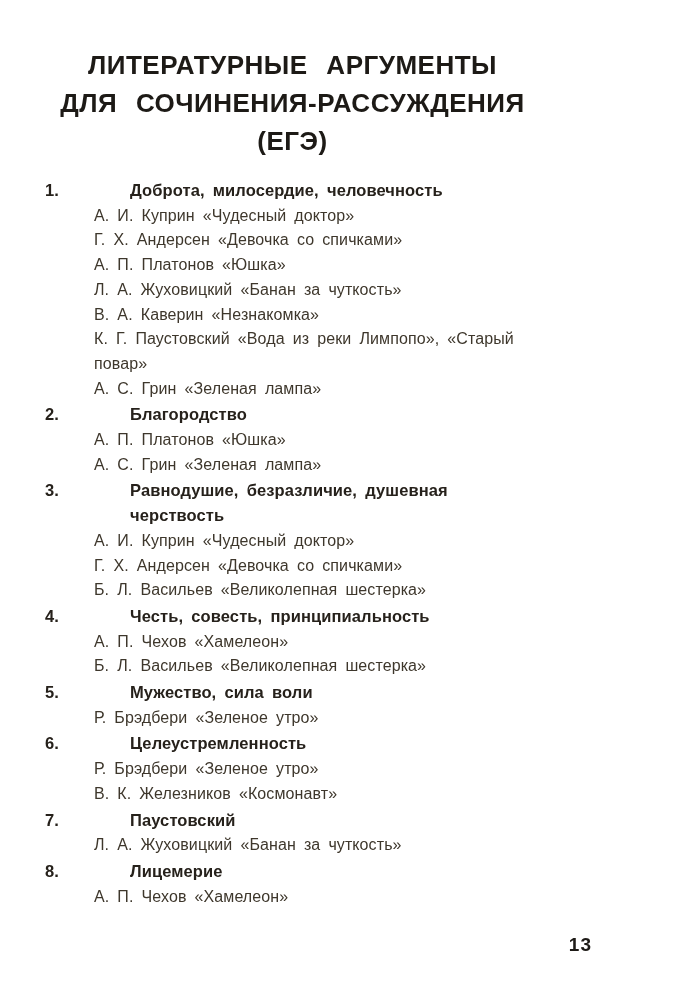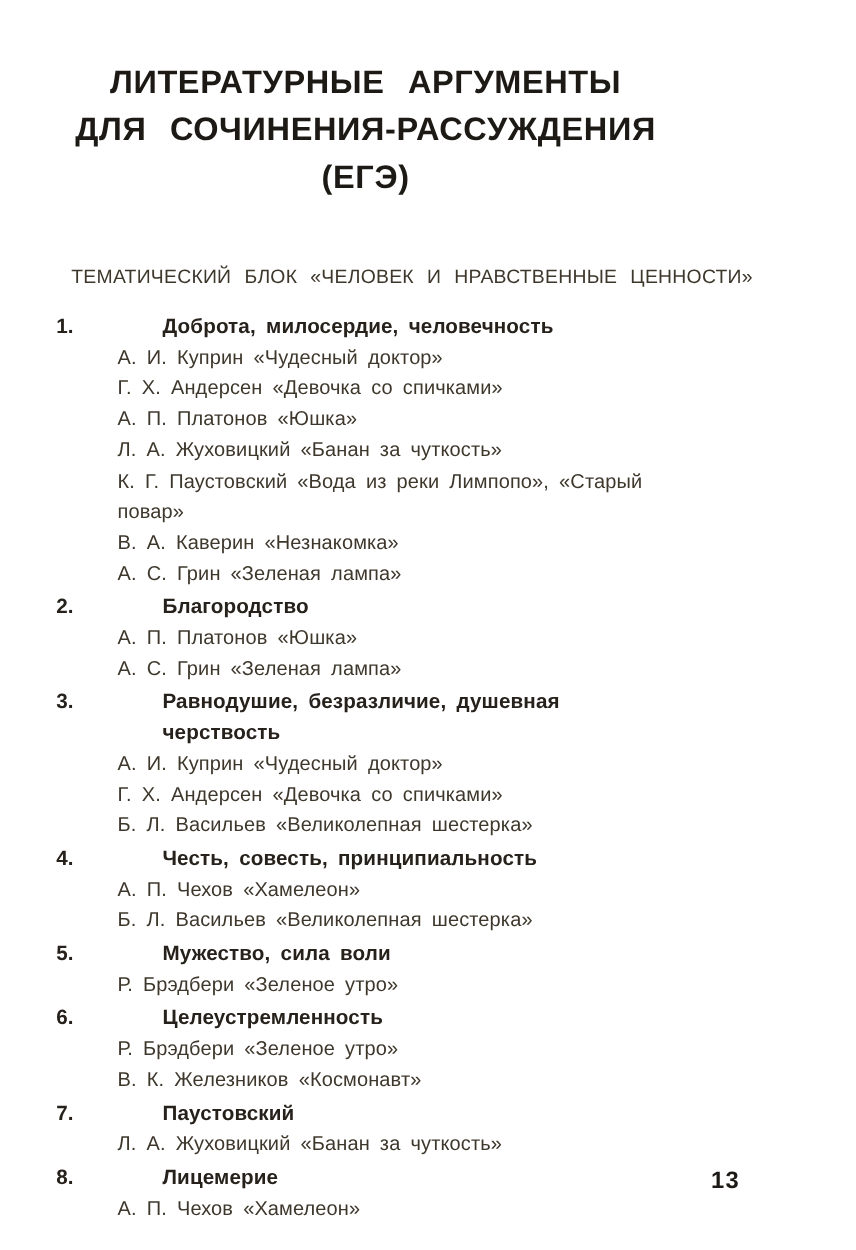--- a/index.html
+++ b/index.html
@@ -88,35 +88,34 @@
 </style>
 </head>
 <body>
 
 <div class="page">
   <h1 class="book-title">
     <span>ЛИТЕРАТУРНЫЕ  АРГУМЕНТЫ</span><br>
     <span>ДЛЯ  СОЧИНЕНИЯ-РАССУЖДЕНИЯ  (ЕГЭ)</span>
   </h1>
 
-  <div class="thematic-subtitle">ТЕМАТИЧЕСКИЙ БЛОК «ЧЕЛОВЕК И НРАВСТВЕННЫЕ ЦЕННОСТИ»</div>
 
   <div class="sections">
       <div class="section">
         <div class="section-heading">
           <span class="section-number">1.</span>
           <span class="section-title">Доброта, милосердие, человечность</span>
         </div>
         <div class="works">
           <div class="work-item">А. И. Куприн «Чудесный доктор»</div>
           <div class="work-item">Г. Х. Андерсен «Девочка со спичками»</div>
           <div class="work-item">А. П. Платонов «Юшка»</div>
           <div class="work-item">Л. А. Жуховицкий «Банан за чуткость»</div>
+          <div class="work-item">В. А. Каверин «Незнакомка»</div>
           <div class="work-item">К. Г. Паустовский «Вода из реки Лимпопо», «Старый повар»</div>
-          <div class="work-item">В. А. Каверин «Незнакомка»</div>
           <div class="work-item">А. С. Грин «Зеленая лампа»</div>
         </div>
       </div>
       <div class="section">
         <div class="section-heading">
           <span class="section-number">2.</span>
           <span class="section-title">Благородство</span>
         </div>
         <div class="works">
           <div class="work-item">А. П. Платонов «Юшка»</div>

